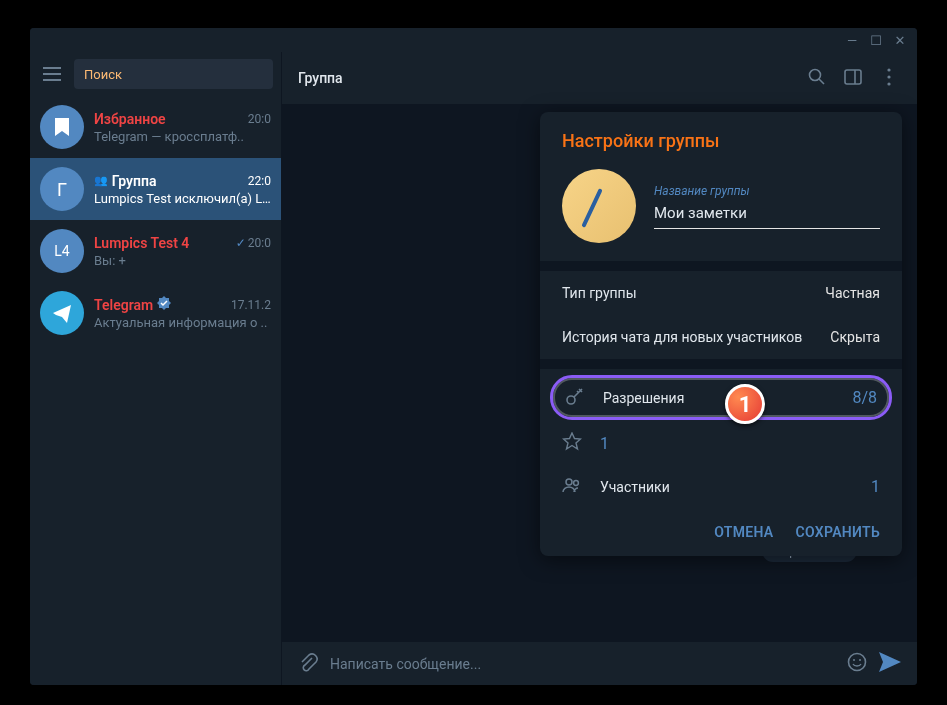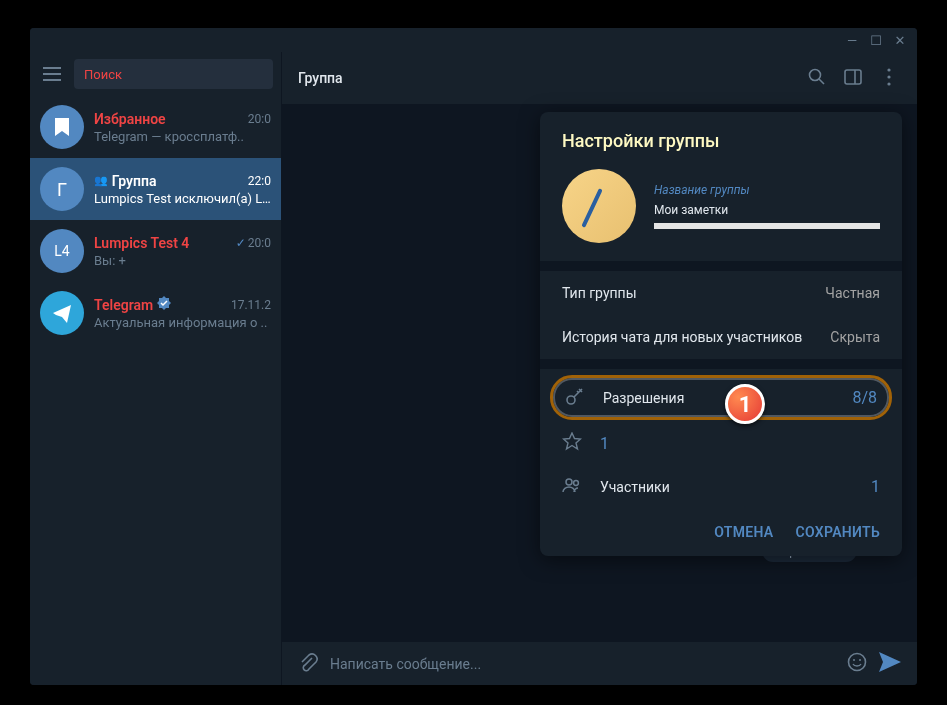--- a/index.html
+++ b/index.html
@@ -58,21 +58,21 @@
     display: flex; align-items:center; justify-content:center;
     cursor: pointer; color: #6a7d8f;
   }
   .search-box {
     flex: 1;
     background: #242f3d;
     border-radius: 4px;
     height: 30px;
     display: flex; align-items: center;
     padding: 0 10px;
-    color: #ef4444;
+    color: #fdba74;
     font-size: 13px;
   }
   .chat-list { flex: 1; }
   .chat-item {
     height: 62px;
     display: flex;
     align-items: center;
     padding: 0 10px;
     gap: 10px;
     cursor: pointer;
@@ -145,66 +145,66 @@
     position: absolute;
     top: 60px;
     left: 258px;
     width: 362px;
     background: #17212b;
     border-radius: 8px;
     box-shadow: 0 4px 20px rgba(0,0,0,.5);
     z-index: 10;
     padding-bottom: 8px;
   }
-  .m-title { color:#fef9c3; font-size:18px; font-weight:500; padding:18px 22px 12px;}
+  .m-title { color:#f97316; font-size:18px; font-weight:500; padding:18px 22px 12px;}
   .m-row1 { display:flex; gap:18px; padding: 6px 22px 18px; align-items:center;}
   .group-photo {
     width: 74px; height:74px; border-radius:50%;
     background: linear-gradient(135deg,#f7d488,#e8c070);
     position:relative; flex-shrink:0;
   }
   .group-photo::after{
     content:""; position:absolute; left:28px; top:18px; width:4px; height:42px;
     background:#2a5fa0; transform:rotate(25deg); border-radius:2px;
   }
   .name-field { flex:1; }
   .field-label { color:#5288c1; font-size:12px; margin-bottom:4px;font-style:italic;}
   .name-input {
-    color:#e1e7ed; font-size:12px;
-    border-bottom: 6px solid #e5e5e5;
+    color:#e1e7ed; font-size:15px;
+    border-bottom: 1px solid #e5e5e5;
     padding: 2px 0 6px;
   }
   .desc-input {
     margin: 0 22px 18px;
     color:#6a7d8f; font-size:14px;
     border-bottom: 1px solid #2f3c4c;
     padding: 4px 0 8px;
   }
   .m-sep { height:10px; background:#0e1621;}
   .m-list-row {
     display:flex; justify-content:space-between;
     padding: 14px 22px;
     color:#e1e7ed; font-size:14px;
     cursor:pointer;
   }
-  .m-list-row .val { color:#a3a3a3; }
+  .m-list-row .val { color:#e5e5e5; }
   .m-icon-row {
     display:flex; align-items:center;
     padding: 10px 22px;
     gap:18px;
     cursor:pointer;
     color:#9fb2c6;
     position:relative;
   }
   .m-icon-row .lbl { flex:1; color:#e1e7ed; font-size:14px;}
   .m-icon-row .cnt { color:#5288c1; font-size:16px;}
   .m-icon-row .ic { width:20px; text-align:center; color:#6a7d8f;}
 
   .highlight-perm {
-    border: 3px solid #a16207;
+    border: 3px solid #8b5cf6;
     border-radius: 22px;
     box-shadow: 0 0 0 2px #ffffff40 inset;
     margin: 6px 10px 2px;
     padding: 8px 12px;
   }
 
   .m-actions {
     display:flex; justify-content:flex-end; gap:22px;
     padding: 16px 22px 8px;
   }

